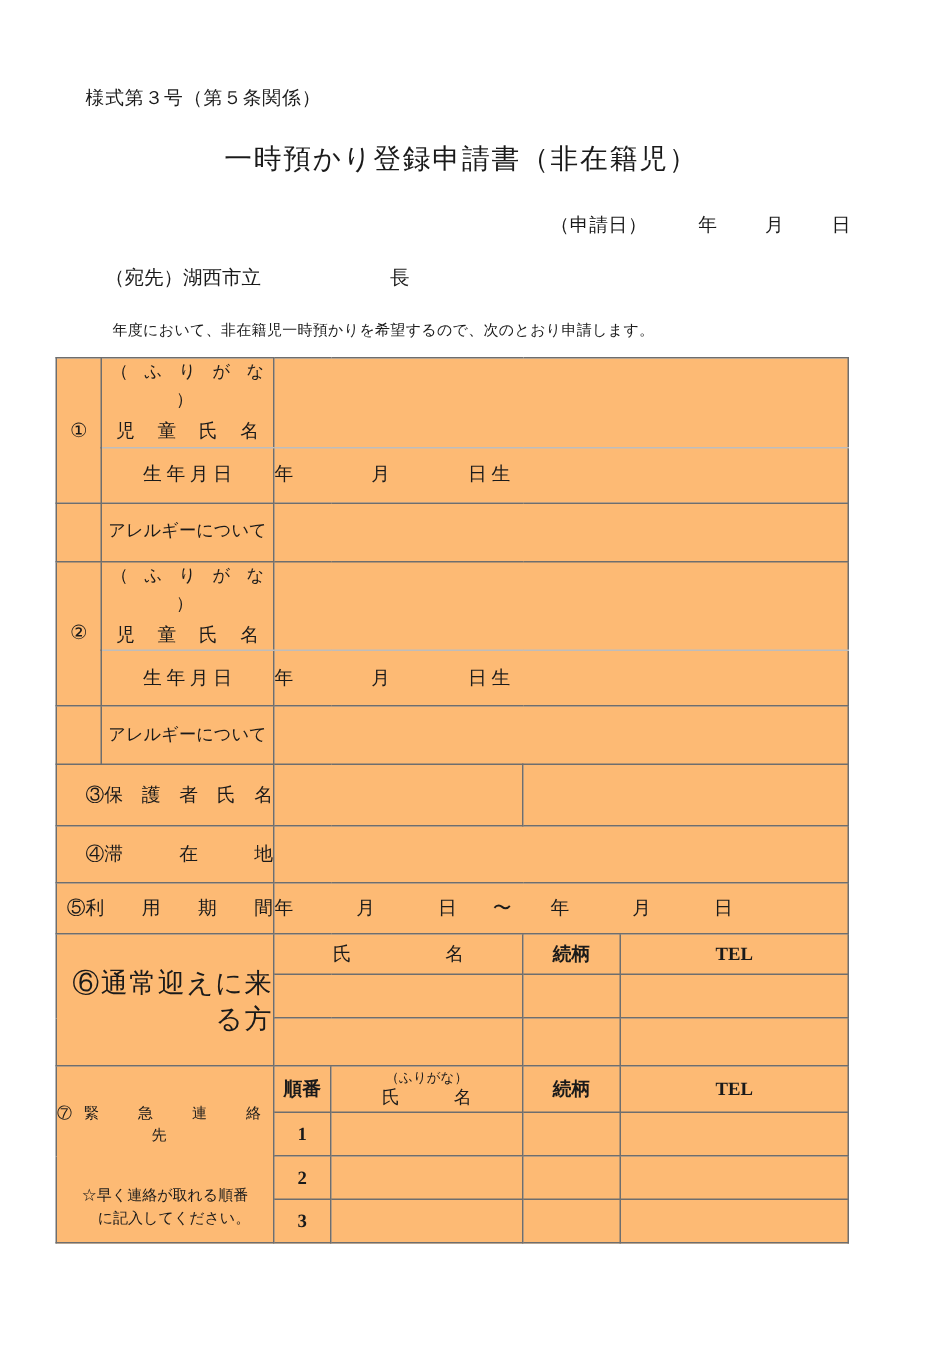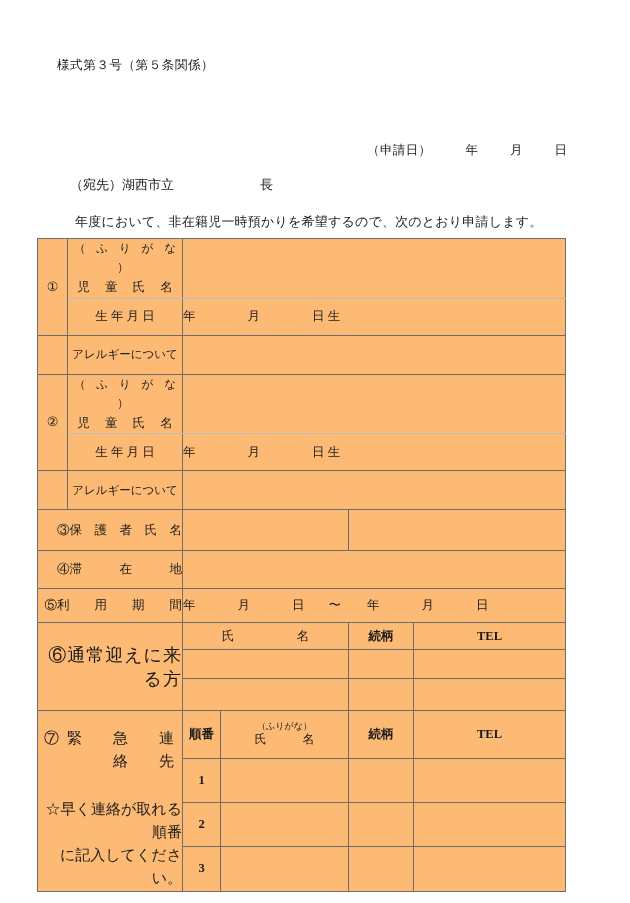--- a/index.html
+++ b/index.html
@@ -54,21 +54,21 @@
     top: 176px;
     font-size: 13px;
     white-space: nowrap;
   }
   .addressee .blank { display: inline-block; width: 86px; }
 
   .lead {
     position: absolute;
     left: 75px;
     top: 213px;
-    font-size: 13px;
+    font-size: 10px;
     letter-spacing: 0.2px;
     white-space: nowrap;
   }
 
   
   .form-table {
     position: absolute;
     left: 37px;
     top: 238px;
     width: 528px;
@@ -139,23 +139,23 @@
   .head-name2 {
     display: block;
     font-size: 12px;
     line-height: 1.25;
     font-weight: normal;
   }
 
   .ordernum { text-align: center; font-size: 12.5px; font-weight: bold; }
 
   .sec7-label {
-    text-align: right;
+    text-align: center;
     padding: 0 4px 0 6px;
-    font-size: 15px;
+    font-size: 10px;
     line-height: 1.55;
     vertical-align: top;
   }
   .sec7-label .t1 {
     display: block;
     margin-top: 16px;
     letter-spacing: 8px;
   }
   .sec7-label .t2 { display: block; margin-top: 24px; }
   .sec7-label .t3 { display: block; padding-left: 12px; }
@@ -167,20 +167,21 @@
     letter-spacing: 1px;
   }
 </style>
 </head>
 <body>
 
 <div class="page">
 
   <div class="form-no">様式第３号（第５条関係）</div>
 
+  <div class="doc-title">一時預かり登録申請書（非在籍児）</div>
 
   <div class="apply-date">
     <span class="lbl">（申請日）</span><span class="gap-a"></span><span>年</span><span class="gap-b"></span><span>月</span><span class="gap-c"></span><span>日</span>
   </div>
 
   <div class="addressee">
     <span>（宛先）湖西市立</span><span class="blank"></span><span>長</span>
   </div>
 
   <div class="lead">年度において、非在籍児一時預かりを希望するので、次のとおり申請します。</div>

